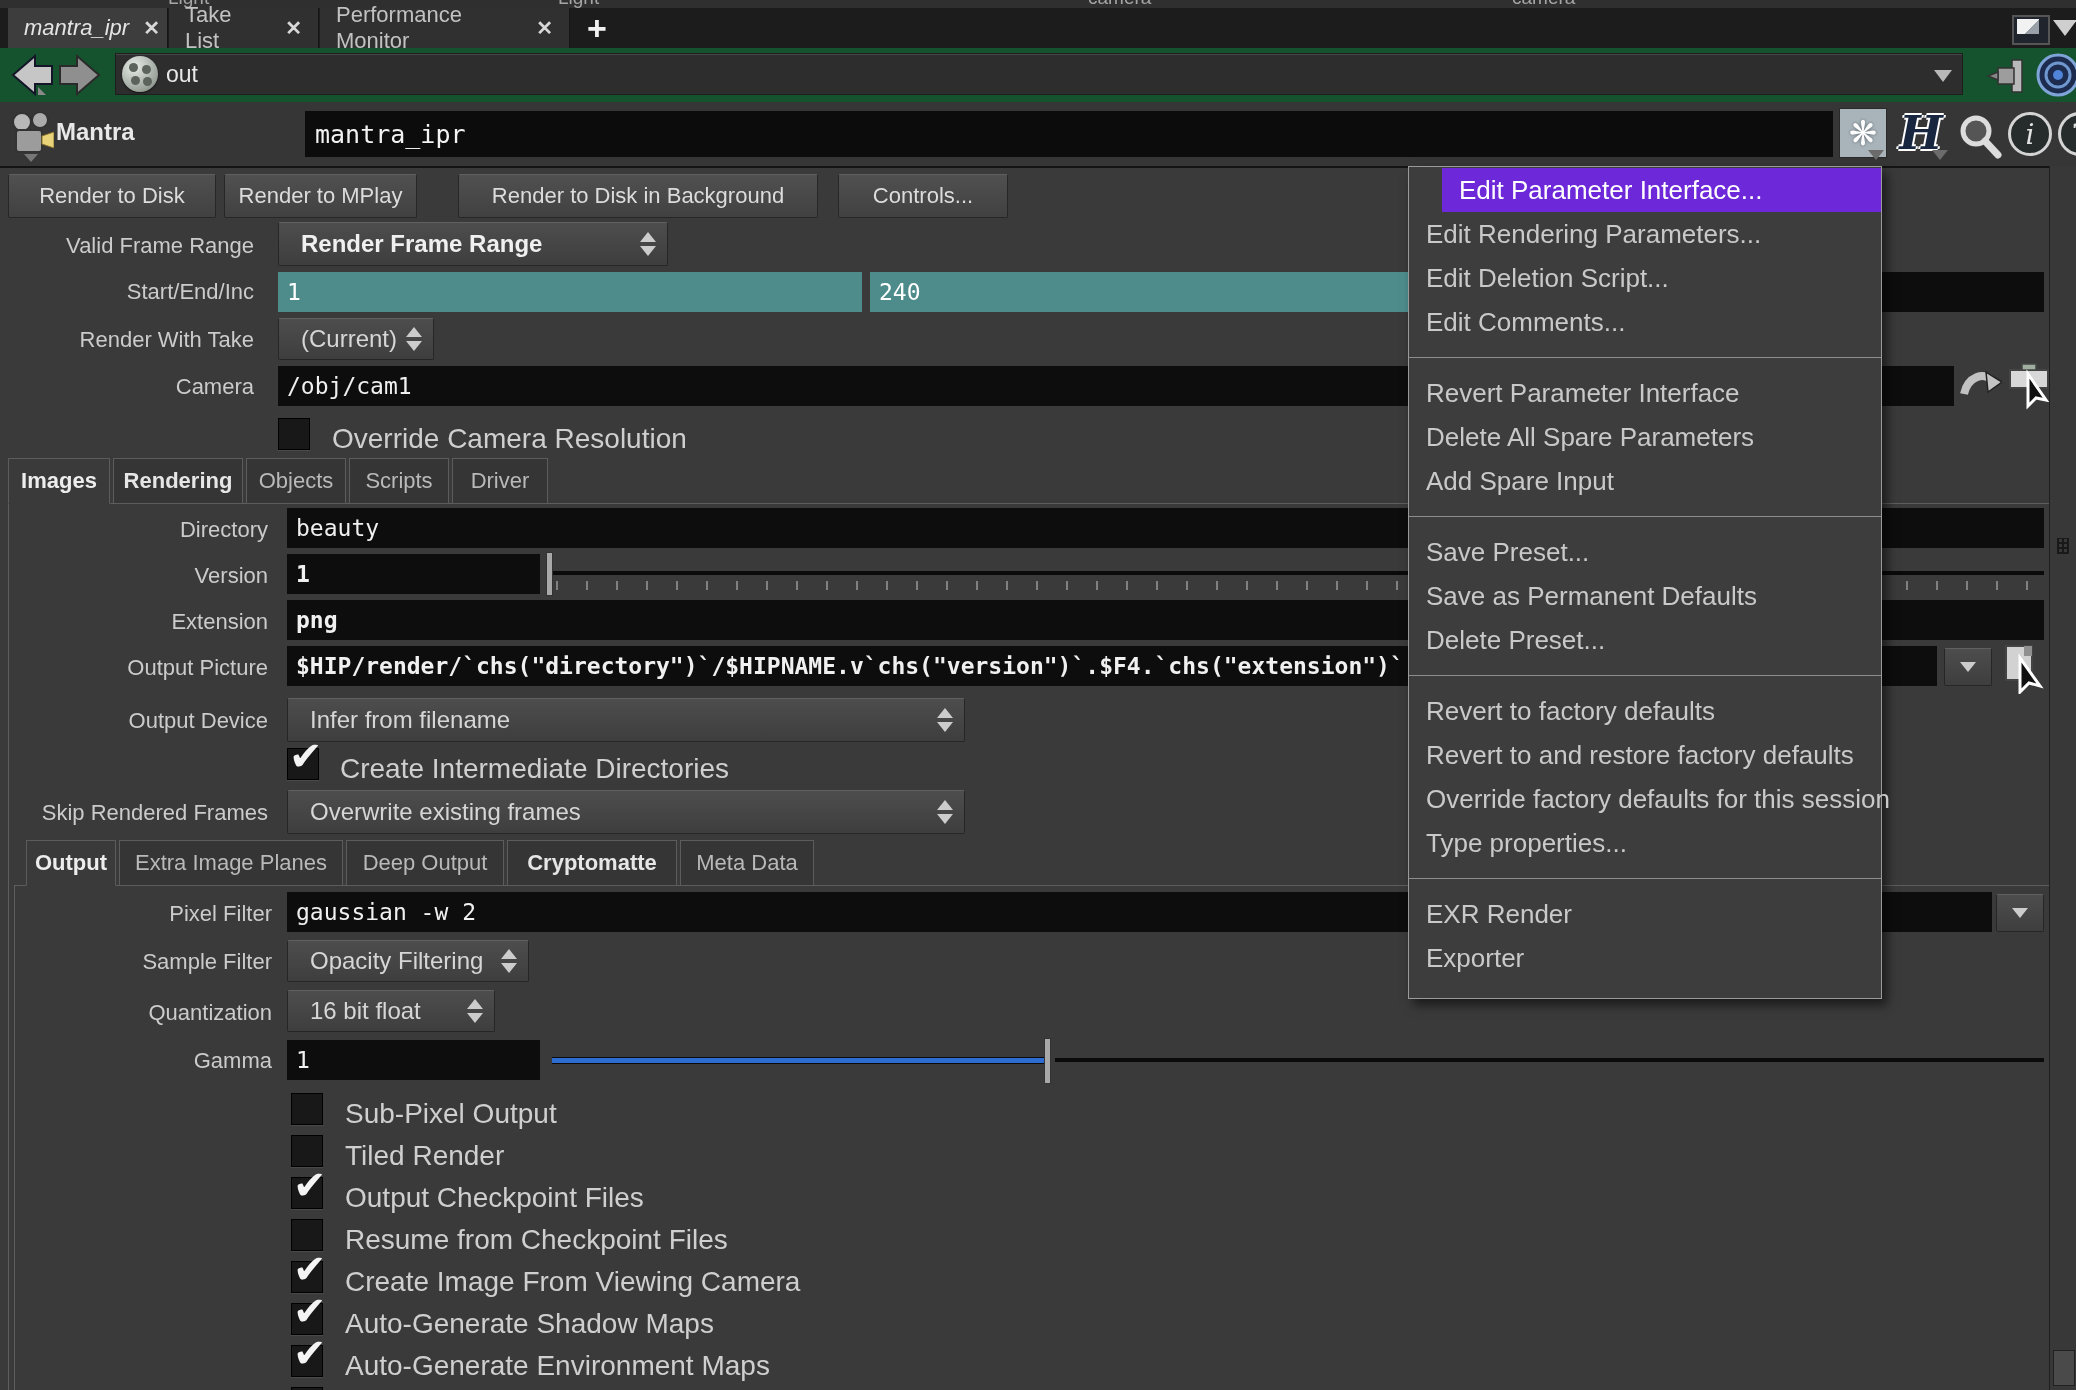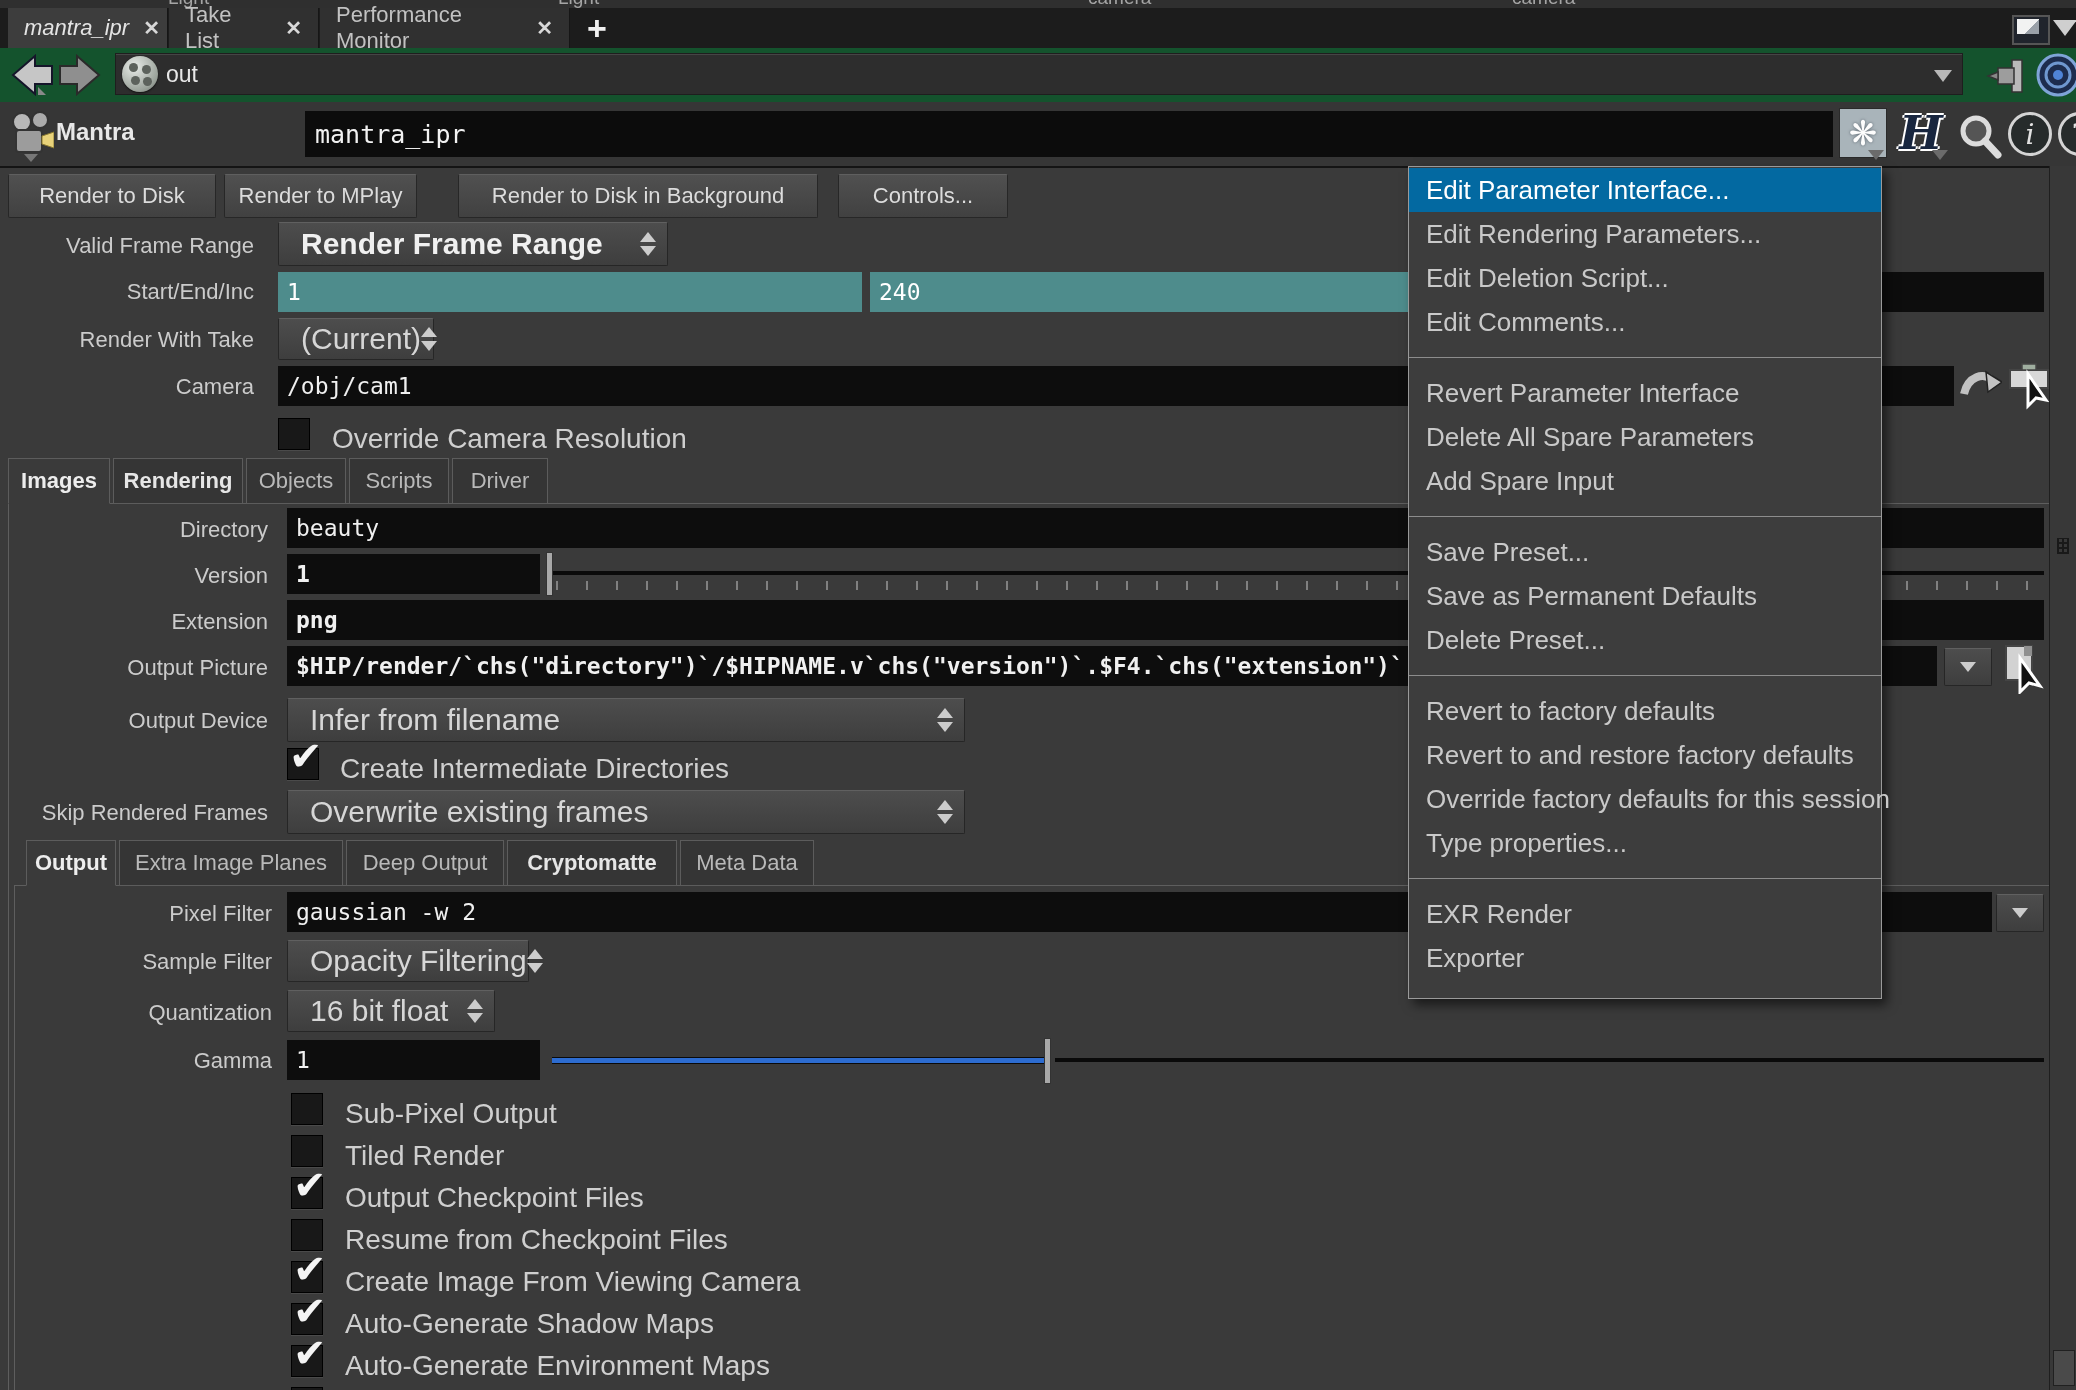--- a/index.html
+++ b/index.html
@@ -47,21 +47,21 @@
   .btn{position:absolute;height:44px;background:linear-gradient(#505050,#414141);border:1px solid #272727;border-top-color:#5f5f5f;
        color:#dcdcdc;font-size:22px;display:flex;align-items:center;justify-content:center;border-radius:2px;box-sizing:border-box;}
   
   .plabel{position:absolute;font-size:22px;color:#cbcbcb;text-align:right;white-space:nowrap;}
   .field{position:absolute;background:#0d0d0d;font-family:"DejaVu Sans Mono",monospace;font-size:23px;color:#f0f0f0;
          display:flex;align-items:center;padding-left:9px;box-sizing:border-box;white-space:pre;overflow:hidden;}
   .field.teal{background:#4e8c8c;color:#ffffff;}
   .field.bold{font-weight:bold;}
   .dropdown{position:absolute;background:linear-gradient(#4d4d4d,#3e3e3e);border:1px solid #262626;border-top-color:#606060;
             display:flex;align-items:center;box-sizing:border-box;border-radius:2px;}
-  .dropdown .dd-label{flex:1;font-size:30px;color:#d6d6d6;padding-left:22px;white-space:nowrap;}
+  .dropdown .dd-label{flex:1;font-size:24px;color:#d6d6d6;padding-left:22px;white-space:nowrap;}
   .dropdown .dd-label.bold{font-weight:bold;color:#f0f0f0;}
   .spin{width:30px;display:flex;flex-direction:column;align-items:center;gap:4px;margin-right:4px;}
   .spin i{width:0;height:0;border-left:8px solid transparent;border-right:8px solid transparent;display:block;}
   .spin .up{border-bottom:10px solid #cccccc;}
   .spin .dn{border-top:10px solid #cccccc;}
   .checkbox{position:absolute;width:32px;height:32px;background:#181818;border:1px solid #000;box-shadow:0 1px 0 #4a4a4a;box-sizing:border-box;}
   .checkbox .chk{position:absolute;left:1px;top:-16px;font-size:40px;color:#f4f4f4;font-family:"DejaVu Sans",sans-serif;}
   .cblabel{position:absolute;font-size:28px;color:#cfcfcf;white-space:nowrap;}
   
   .ftab{position:absolute;height:46px;background:#353535;border:1px solid #5c5c5c;color:#b9b9b9;font-size:22px;
@@ -71,21 +71,21 @@
   .groupbox{position:absolute;border-left:1px solid #5e5e5e;border-top:1px solid #5e5e5e;z-index:1;}
   
   .slider-track{position:absolute;height:4px;background:#0a0a0a;}
   .slider-blue{position:absolute;height:5px;background:#2d6cd0;border-top:1px solid #0a0a0a;border-bottom:1px solid #0a0a0a;}
   .slider-handle{position:absolute;width:7px;background:#a8a8a8;border:1px solid #333;box-sizing:border-box;}
   .ticks{position:absolute;height:9px;background:repeating-linear-gradient(90deg,#808080 0 2px,transparent 2px 30px);}
   
   #ctxmenu{left:1408px;top:166px;width:474px;background:#3d3d3d;border:1px solid #9a9a9a;z-index:50;
            box-shadow:5px 6px 10px rgba(0,0,0,0.55);box-sizing:border-box;padding:1px 0 18px 0;}
   .menu-item{height:44px;display:flex;align-items:center;padding-left:17px;font-size:26px;color:#c9c9c9;white-space:nowrap;}
-  .menu-item.hl{background:#0369a1;color:#ffffff;}
+  .menu-item.hl{background:#6d28d9;color:#ffffff;margin-left:33px;}
   .menu-sep{height:1px;background:#8d8d8d;margin:13px 0;}
   
   #splitter{left:2049px;top:166px;width:27px;height:1224px;background:#383838;border-left:1px solid #1f1f1f;}
   .grip{position:absolute;left:7px;top:372px;width:12px;height:16px;
         background:repeating-linear-gradient(0deg,#191919 0 2px,transparent 2px 5px),repeating-linear-gradient(90deg,#191919 0 2px,transparent 2px 5px);}
   .scrollbox{position:absolute;left:3px;top:1184px;width:20px;height:34px;background:#4a4a4a;border:1px solid #202020;}
   
   svg{display:block;}
 </style>
 </head>

